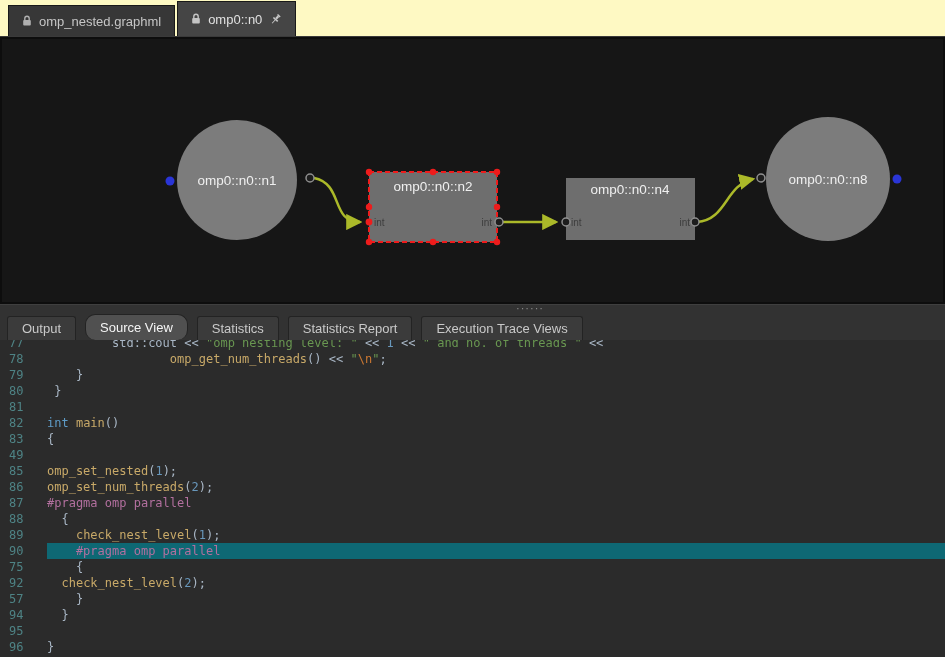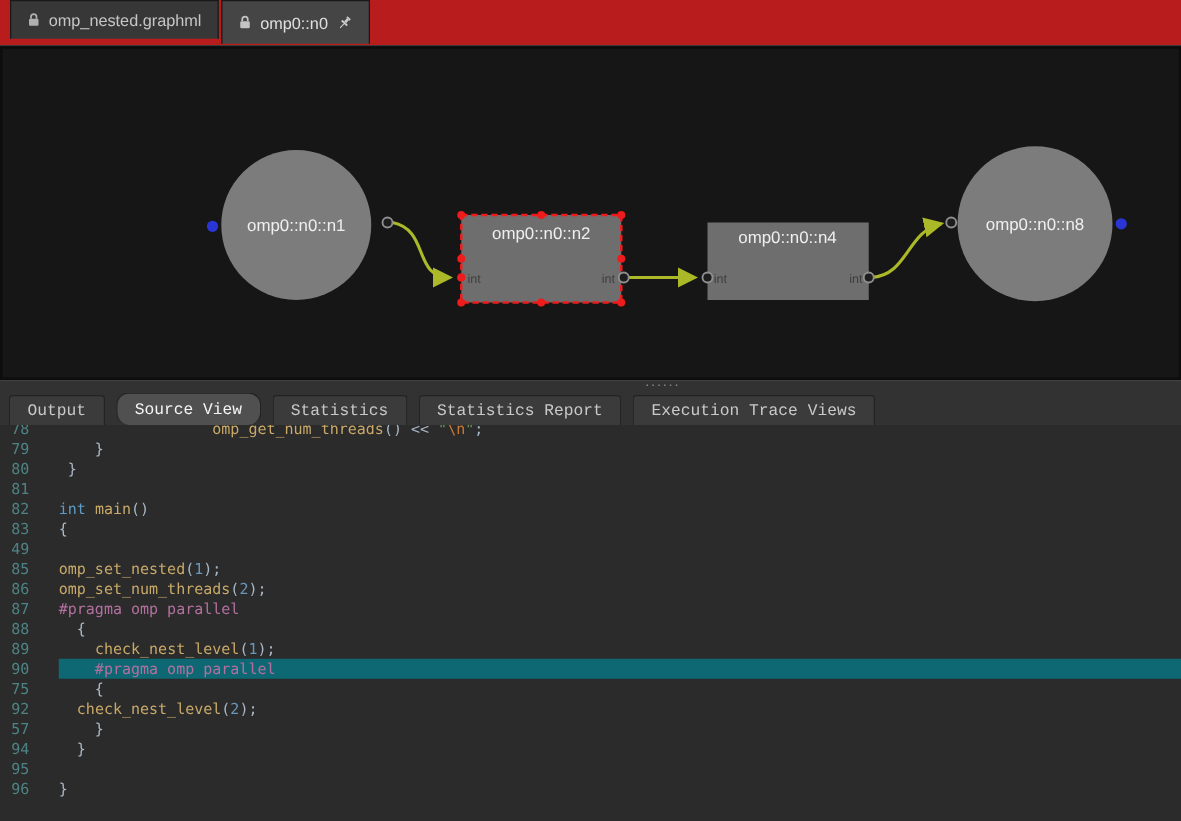--- a/index.html
+++ b/index.html
@@ -6,22 +6,22 @@
   html,body { width:945px; height:657px; }
   body {
     position:relative; overflow:hidden;
     background:#2b2b2b;
     font-family:"Liberation Sans", sans-serif;
   }
 
   
   .top-tabbar {
     position:absolute; top:0; left:0; width:945px; height:37px;
-    background:#b91c1c; border-bottom:1px solid #3a3a3a;
-    display:flex; align-items:flex-start; padding-left:8px;
+    background:#fef9c3; border-bottom:1px solid #3a3a3a;
+    display:flex; align-items:flex-end; padding-left:8px;
   }
   .tab {
     display:flex; align-items:center; gap:7px;
     height:31px; padding:0 13px;
     background:#373737; border:1px solid #191919; border-bottom:none;
     color:#c6c6c6; font-size:13px; margin-right:2px; cursor:default;
   }
   .tab.active { height:35px; background:#454545; color:#e0e0e0; }
   .tab .icn { display:flex; align-items:center; }
 
@@ -39,21 +39,21 @@
     position:absolute; top:304px; left:0; width:945px; height:36px;
     background:#323232; border-top:1px solid #3f3f3f;
   }
   .splitter-dots {
     position:absolute; top:-1px; left:516px;
     color:#8e8e8e; font-size:11px; letter-spacing:1px; line-height:9px;
     cursor:row-resize;
   }
   .bottom-tabs {
     position:absolute; left:7px; bottom:0;
-    display:flex; align-items:flex-end; gap:9px;font-family:Liberation Mono, monospace;
+    display:flex; align-items:flex-end; gap:9px;
   }
   .btab {
     height:24px; padding:0 14px; display:flex; align-items:center;
     background:#3b3b3b; border:1px solid #232323; border-bottom:none;
     border-radius:3px 3px 0 0; color:#c9c9c9; font-size:13px; cursor:default;
     white-space:nowrap;
   }
   .btab.active { height:26px; background:#505050; color:#f5f5f5;border-radius:10px; }
 
   
@@ -175,20 +175,21 @@
     <div class="btab">Output</div>
     <div class="btab active">Source View</div>
     <div class="btab">Statistics</div>
     <div class="btab">Statistics Report</div>
     <div class="btab">Execution Trace Views</div>
   </div>
 </div>
 
 <div class="code-area">
   <div class="code-lines">
+      <div class="code-line"><span class="gutter">77</span><span class="content"><span class="d">         std::cout &lt;&lt; </span><span class="s">"omp nesting level: "</span><span class="d"> &lt;&lt; </span><span class="n">1</span><span class="d"> &lt;&lt; </span><span class="s">" and no. of threads "</span><span class="d"> &lt;&lt;</span></span></div>
       <div class="code-line"><span class="gutter">78</span><span class="content"><span class="d">                 </span><span class="fn">omp_get_num_threads</span><span class="d">() &lt;&lt; </span><span class="s">"</span><span class="esc">\n</span><span class="s">"</span><span class="d">;</span></span></div>
       <div class="code-line"><span class="gutter">79</span><span class="content"><span class="d">    }</span></span></div>
       <div class="code-line"><span class="gutter">80</span><span class="content"><span class="d"> }</span></span></div>
       <div class="code-line"><span class="gutter">81</span><span class="content"></span></div>
       <div class="code-line"><span class="gutter">82</span><span class="content"><span class="kw">int</span><span class="d"> </span><span class="fn">main</span><span class="d">()</span></span></div>
       <div class="code-line"><span class="gutter">83</span><span class="content"><span class="d">{</span></span></div>
       <div class="code-line"><span class="gutter">49</span><span class="content"></span></div>
       <div class="code-line"><span class="gutter">85</span><span class="content"><span class="fn">omp_set_nested</span><span class="d">(</span><span class="n">1</span><span class="d">);</span></span></div>
       <div class="code-line"><span class="gutter">86</span><span class="content"><span class="fn">omp_set_num_threads</span><span class="d">(</span><span class="n">2</span><span class="d">);</span></span></div>
       <div class="code-line"><span class="gutter">87</span><span class="content"><span class="pre">#pragma omp parallel</span></span></div>

